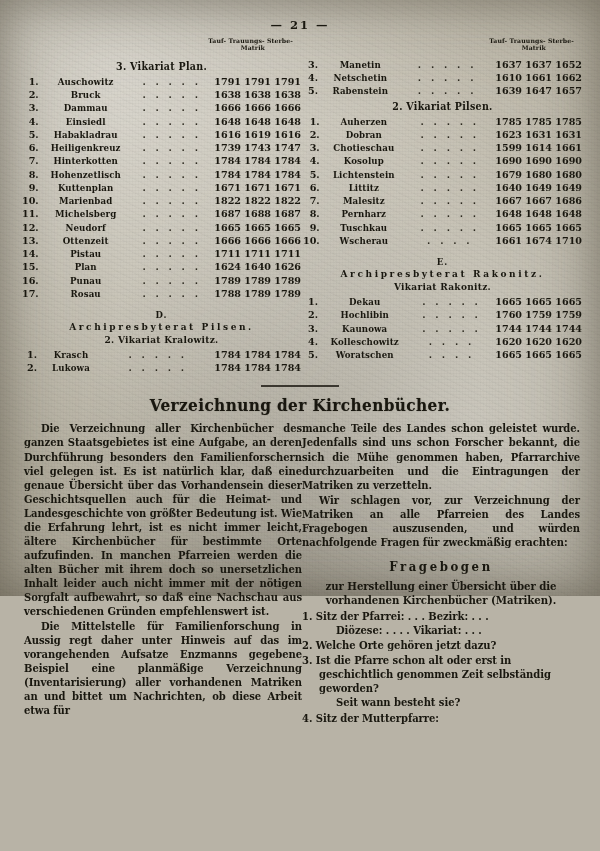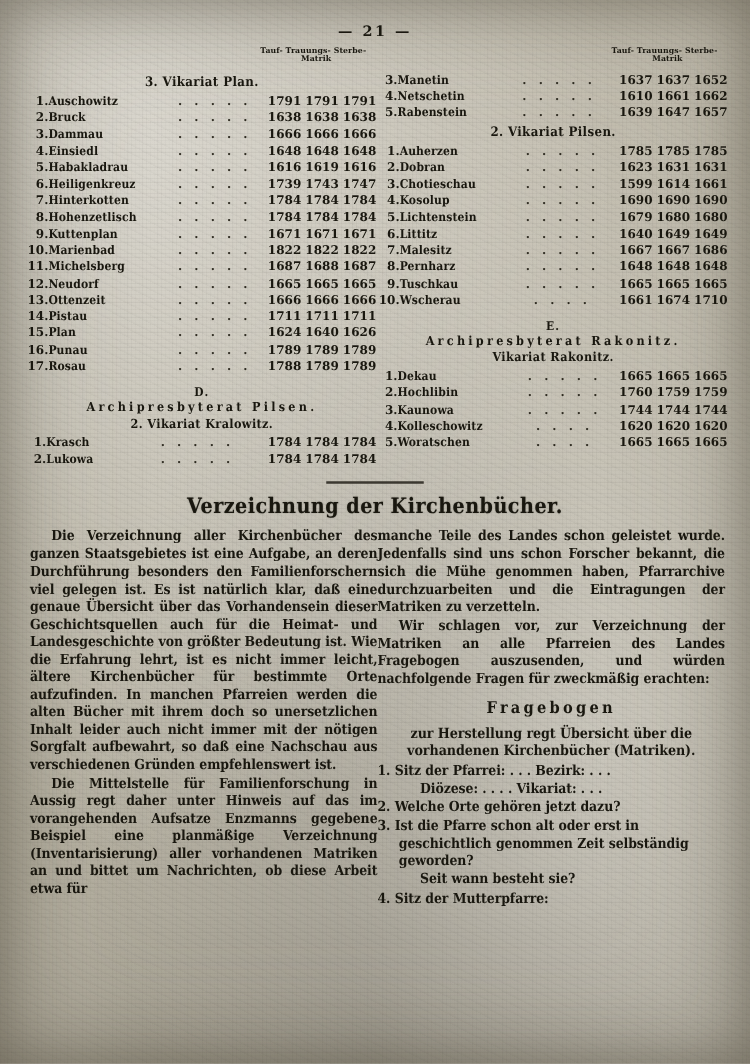--- a/index.html
+++ b/index.html
@@ -4,21 +4,21 @@
 <style>
   html,body{margin:0;padding:0;}
   body{
     width:600px;height:851px;
     background:#b8b3a6;
     font-family:"DejaVu Serif", serif;
     overflow:hidden;
   }
   .page{
     position:relative;
-    width:600px;height:851px;
+    width:600px;height:596px;
     background:
       radial-gradient(ellipse at 20% 12%, rgba(255,255,255,.38), rgba(255,255,255,0) 55%),
       radial-gradient(ellipse at 78% 70%, rgba(255,255,255,.30), rgba(255,255,255,0) 60%),
       radial-gradient(ellipse at 50% 100%, rgba(60,55,45,.22), rgba(0,0,0,0) 55%),
       linear-gradient(172deg,#c9c4b6 0%,#c3beb0 18%,#bdb8a9 45%,#b6b1a2 72%,#aca799 100%);
     color:#19170f;
   }
   
   .grain{
     position:absolute;inset:0;pointer-events:none;
@@ -80,21 +80,21 @@
 
   table.reg{width:100%;border-collapse:collapse;}
   table.reg td{
     font-size:9.6px;
     font-weight:bold;
     padding:0;
     line-height:1.38;
     white-space:nowrap;
   }
   td.num{width:15px;text-align:right;padding-right:3px;font-family:"DejaVu Serif",serif;}
-  td.place{font-weight:bold;letter-spacing:.1px;}
+  td.place{font-weight:bold;letter-spacing:.1px;text-align:center;}
   td.dots{
     color:#2a271d;
     font-size:9px;
     letter-spacing:3.2px;
     padding:0 3px;
     text-align:center;
     overflow:hidden;
   }
   td.y{
     width:30px;text-align:right;
@@ -526,21 +526,21 @@
       <div class="bcol">
         <p class="ind fr">Die Verzeichnung aller Kirchenbücher des ganzen Staatsgebietes ist eine Aufgabe, an deren Durchführung besonders den Familienforschern viel gelegen ist. Es ist natürlich klar, daß eine genaue Übersicht über das Vorhandensein dieser Geschichtsquellen auch für die Heimat- und Landesgeschichte von größter Bedeutung ist. Wie die Erfahrung lehrt, ist es nicht immer leicht, ältere Kirchenbücher für bestimmte Orte aufzufinden. In manchen Pfarreien werden die alten Bücher mit ihrem doch so unersetzlichen Inhalt leider auch nicht immer mit der nötigen Sorgfalt aufbewahrt, so daß eine Nachschau aus verschiedenen Gründen empfehlenswert ist.</p>
         <p class="ind fr">Die Mittelstelle für Familienforschung in Aussig regt daher unter Hinweis auf das im vorangehenden Aufsatze Enzmanns gegebene Beispiel eine planmäßige Verzeichnung (Inventarisierung) aller vorhandenen Matriken an und bittet um Nachrichten, ob diese Arbeit etwa für</p>
       </div>
 
       <div class="bcol">
         <p class="fr">manche Teile des Landes schon geleistet wurde. Jedenfalls sind uns schon Forscher bekannt, die sich die Mühe genommen haben, Pfarrarchive durchzuarbeiten und die Eintragungen der Matriken zu verzetteln.</p>
         <p class="ind fr">Wir schlagen vor, zur Verzeichnung der Matriken an alle Pfarreien des Landes Fragebogen auszusenden, und würden nachfolgende Fragen für zweckmäßig erachten:</p>
 
         <div class="fragebogen fr">Fragebogen</div>
-        <div class="fb-sub fr">zur Herstellung regt Übersicht über die vorhandenen Kirchenbücher (Matriken).</div>
+        <div class="fb-sub fr">zur Herstellung einer Übersicht über die vorhandenen Kirchenbücher (Matriken).</div>
 
         <ol class="q">
           <li class="fr">
             <span class="qrow"><span>1.</span> <span>Sitz der Pfarrei: . . . Bezirk: . . .</span></span>
             <span class="sub">Diözese: . . . .        Vikariat: . . .</span>
           </li>
           <li class="fr">
             <span class="qrow"><span>2.</span> <span>Welche Orte gehören jetzt dazu?</span></span>
           </li>
           <li class="fr">

